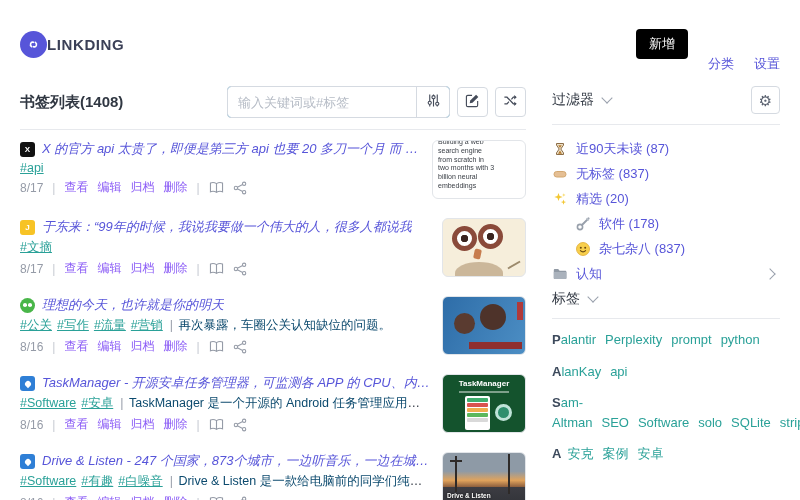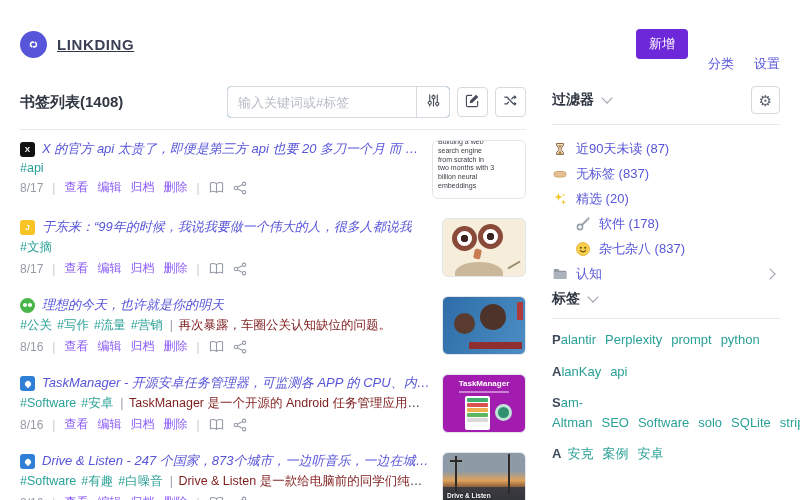--- a/index.html
+++ b/index.html
@@ -1,25 +1,25 @@
 <!DOCTYPE html>
 <html><head>
 <meta charset="utf-8">
 <style>
   html,body{margin:0;padding:0;width:800px;height:500px;overflow:hidden;background:#fff;
     font-family:"Liberation Sans","DejaVu Sans",sans-serif;color:#303742;}
   a{text-decoration:none;cursor:pointer;}
   button{cursor:pointer;font-family:inherit;}
   
   .header{display:flex;align-items:center;justify-content:space-between;padding:15px 20px 9px;}
-  .brand{display:flex;align-items:center;gap:10px;text-decoration:underline;}
+  .brand{display:flex;align-items:center;}
   .logo{width:27px;height:27px;border-radius:50%;background:#5755d9;display:flex;align-items:center;justify-content:center;flex:none;}
   .brand-name{font-size:15px;font-weight:bold;letter-spacing:.6px;color:#3b4057;}
   .nav{display:flex;align-items:center;gap:20px;}
-  .btn-primary{background:#6d28d9;color:#fff;font-size:13px;padding:6px 13px;border-radius:4px;border:0;}
+  .btn-primary{background:#000000;color:#fff;font-size:13px;padding:6px 13px;border-radius:4px;border:0;}
   .nav-link{color:#5755d9;font-size:13px;margin-top:40px;}
   
   .main{display:flex;gap:26px;padding:2px 20px 0;}
   .left{width:506px;flex:none;}
   .right{flex:1;min-width:0;}
   
   .list-head{display:flex;align-items:center;justify-content:space-between;padding:2px 0 11px;border-bottom:1px solid #e7e9ed;}
   .list-title{font-size:15px;font-weight:bold;}
   .search-wrap{display:flex;align-items:center;gap:7px;}
   .search-box{display:flex;align-items:stretch;border:1px solid #d5dae1;border-radius:4px;height:30px;overflow:hidden;background:#0369a1;}
@@ -33,23 +33,23 @@
   .bm-titleline{display:flex;align-items:center;gap:7px;overflow:hidden;}
   .fav{width:15px;height:15px;border-radius:3px;flex:none;display:inline-flex;align-items:center;justify-content:center;color:#fff;font-size:8px;font-weight:bold;}
   .fav-x{background:#111;}
   .fav-yellow{background:#f7c325;color:#fff;}
   .fav-wechat{background:#49b649;border-radius:50%;gap:1px;}
   .fav-wechat i{width:4px;height:3.5px;background:#fff;border-radius:50%;}
   .fav-blue{background:#2f7fd6;}
   .fav-blue i{width:6px;height:6px;background:#fff;border-radius:0 50% 50% 50%;transform:rotate(-135deg);margin-top:1px;}
   .bm-title{color:#5755d9;font-size:13px;font-style:italic;font-weight:500;white-space:nowrap;overflow:hidden;text-overflow:ellipsis;}
   .bm-tagsline{margin-top:3px;font-size:12.5px;white-space:nowrap;overflow:hidden;text-overflow:ellipsis;}
-  .tag{color:#2aa198;margin-right:5px;}
+  .tag{color:#2aa198;margin-right:5px;text-decoration:underline;}
   .sep-desc{color:#9aa0ab;margin:0 2px;}
-  .desc{color:#7f1d1d;}
+  .desc{color:#0c4a6e;}
   .bm-meta{margin-top:4px;font-size:12px;color:#959ba7;display:flex;align-items:center;gap:9px;}
   .bm-meta .pipe{color:#c6cad2;}
   .bm-action{color:#8b5cf6;}
   .bm-ic{color:#959ba7;display:inline-flex;align-items:center;}
   
   .thumb{width:82px;height:57px;flex:none;border:1px solid #e2e5e9;border-radius:6px;position:relative;overflow:hidden;background:#fff;display:block;}
   .thumb i{position:absolute;display:block;}
   .thumb-text-card{padding:0 5px;font-size:7px;line-height:8.8px;color:#383d44;}
   .tc-line{white-space:nowrap;overflow:hidden;}
   .tc-line:first-child{margin-top:-3px;}
@@ -58,40 +58,40 @@
   .owl-e1{left:9px;top:7px;}
   .owl-e2{left:35px;top:5px;}
   .owl-beak{left:31px;top:30px;width:7px;height:10px;background:#c77d4f;border-radius:2px;transform:rotate(12deg);}
   .owl-body{left:12px;bottom:-8px;width:48px;height:22px;background:#cbb79a;border-radius:50% 50% 0 0;}
   .owl-twig{right:4px;bottom:10px;width:14px;height:2px;background:#9c8a6c;transform:rotate(-30deg);}
   .thumb-photo-blue{background:linear-gradient(115deg,#2e6da8,#4c8ec4);}
   .pb-h1{width:21px;height:21px;left:11px;top:16px;border-radius:50%;background:#5a3b30;}
   .pb-h2{width:26px;height:26px;left:37px;top:7px;border-radius:50%;background:#4e332a;}
   .pb-strip{right:2px;top:5px;width:6px;height:18px;background:#b03a3a;}
   .pb-bar{left:26px;right:3px;bottom:5px;height:7px;background:#8f2f2f;}
-  .thumb-taskmanager{background:#a21caf;}
+  .thumb-taskmanager{background:#14532d;}
   .tm-title{color:#fff;font-weight:bold;font-size:8px;text-align:center;margin-top:4px;}
   .tm-sub{left:16px;right:16px;top:16px;height:2px;background:rgba(255,255,255,.45);}
   .tm-phone{left:22px;top:21px;width:25px;height:34px;background:#fff;border-radius:2px;padding:1px;box-sizing:border-box;}
   .tm-phone i{position:static;height:4px;margin:1px;border-radius:1px;}
   .tm-r0{background:#3fae6e;}
   .tm-r1{background:#d9534f;}
   .tm-r2{background:#f0ad4e;}
   .tm-r3{background:#5cb85c;}
   .tm-r4{background:#d9d9d9;}
   .tm-lens{right:13px;top:29px;width:17px;height:17px;border-radius:50%;border:3px solid #bfe3d8;background:#2f8f6e;box-sizing:border-box;}
   .thumb-street{background:linear-gradient(#8e9aa6 0 32%,#e0a35c 48%,#8a5c3c 60%,#3c3c42 60%,#2f3136);}
   .st-pole1{left:12px;top:3px;bottom:18px;width:2px;background:#2e2a28;}
   .st-pole2{right:15px;top:1px;bottom:16px;width:2px;background:#2e2a28;}
   .st-arm{left:7px;top:7px;width:12px;height:2px;background:#2e2a28;}
   .st-cap{position:absolute;left:4px;bottom:11px;color:#fff;font-size:6.5px;font-weight:bold;text-shadow:0 0 2px #000;}
   .st-sub{left:4px;bottom:5px;height:3px;width:62px;background:rgba(255,255,255,.5);}
   
   .side-head{display:flex;align-items:center;justify-content:space-between;padding:2px 0 10px;border-bottom:1px solid #e7e9ed;}
-  .side-title{display:flex;align-items:center;gap:9px;font-size:14px;font-weight:bold;color:#303742;}
+  .side-title{display:flex;align-items:center;gap:9px;font-size:14px;font-weight:normal;color:#303742;}
   .chev{width:7px;height:7px;border-right:1.6px solid #99a0ac;border-bottom:1.6px solid #99a0ac;display:inline-block;}
   .chev-down{transform:rotate(45deg);margin-top:-4px;}
   .chev-right{transform:rotate(-45deg);}
   .gear-btn{width:29px;height:28px;font-size:15px;color:#5b6270;line-height:1;}
   .filter-list{padding:11px 0 2px;}
   .filter-item{display:flex;align-items:center;gap:8px;height:25px;font-size:13px;color:#5755d9;}
   .filter-item.indent{padding-left:23px;}
   .f-ic{width:16px;height:16px;flex:none;display:inline-flex;}
   .row-chev{margin-left:auto;margin-right:6px;display:inline-flex;}
   .tags-head{margin-top:0;}

